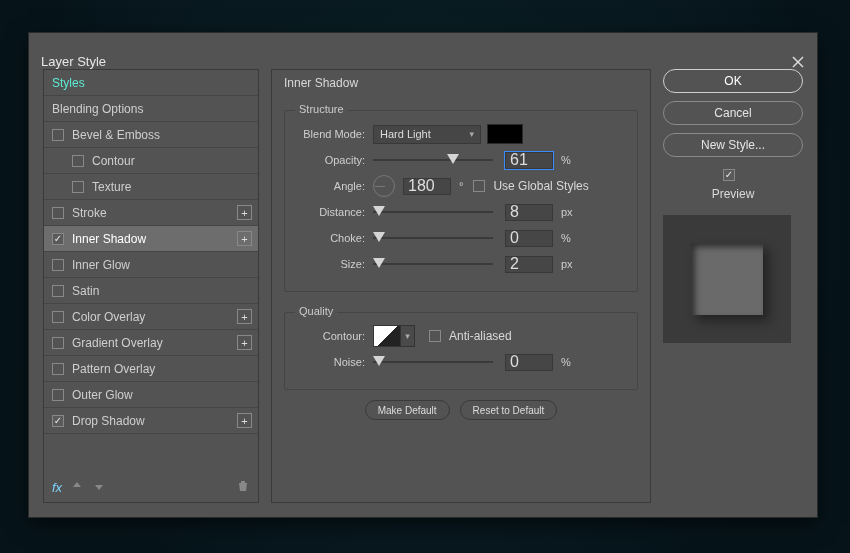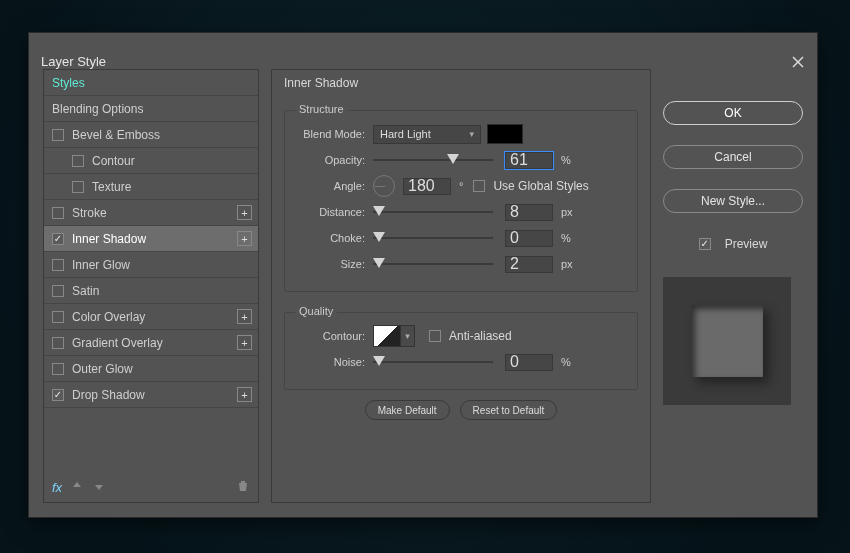--- a/index.html
+++ b/index.html
@@ -106,28 +106,28 @@
   }
   .contour-dd { width:14px; height:22px; border:1px solid #333; border-left:none;
     display:flex;align-items:center;justify-content:center;background:#4a4a4a;}
   .btnrow { display:flex; gap:10px; justify-content:center; margin-top:4px;}
   .psbtn {
     height: 20px; padding: 0 12px; border:1px solid #3a3a3a; border-radius: 10px;
     background:#535353; color:#ddd; font-size:10px; display:flex; align-items:center;
   }
 
   
-  .right-panel { width: 140px; display:flex; flex-direction:column; gap:20px;margin-top:32px; }
+  .right-panel { width: 140px; display:flex; flex-direction:column; gap:8px; }
   .bigbtn {
     height: 24px; border:1px solid #8a8a8a; border-radius: 12px;
     display:flex; align-items:center; justify-content:center;
     color:#e4e4e4; font-size:12px; background:#535353;
   }
   .bigbtn.primary { border:1.5px solid #cfcfcf; color:#fff; }
-  .preview-row { display:flex; align-items:center; gap:6px; margin-top:4px; justify-content:center;}
+  .preview-row { display:flex; align-items:center; gap:6px; margin-top:4px; justify-content:center;flex-direction:column;}
   .preview-box {
     margin-top:6px; width:128px; height:128px; background:#3a3a3a;
     display:flex; align-items:center; justify-content:center;
   }
   .preview-inner {
     width:72px; height:72px; background:#6a6a6a;
     box-shadow: inset 4px 4px 6px rgba(0,0,0,0.55), 6px 6px 10px rgba(0,0,0,0.4);
   }
 </style>
 </head>
@@ -185,20 +185,24 @@
           </div>
           <div class="styles-row">
             <span class="chk"></span>
             <span>Color Overlay</span>
             <span class="plusbtn">+</span>
           </div>
           <div class="styles-row">
             <span class="chk"></span>
             <span>Gradient Overlay</span>
             <span class="plusbtn">+</span>
+          </div>
+          <div class="styles-row">
+            <span class="chk"></span>
+            <span>Pattern Overlay</span>
           </div>
           <div class="styles-row">
             <span class="chk"></span>
             <span>Outer Glow</span>
           </div>
           <div class="styles-row">
             <span class="chk checked"></span>
             <span>Drop Shadow</span>
             <span class="plusbtn">+</span>
           </div>

